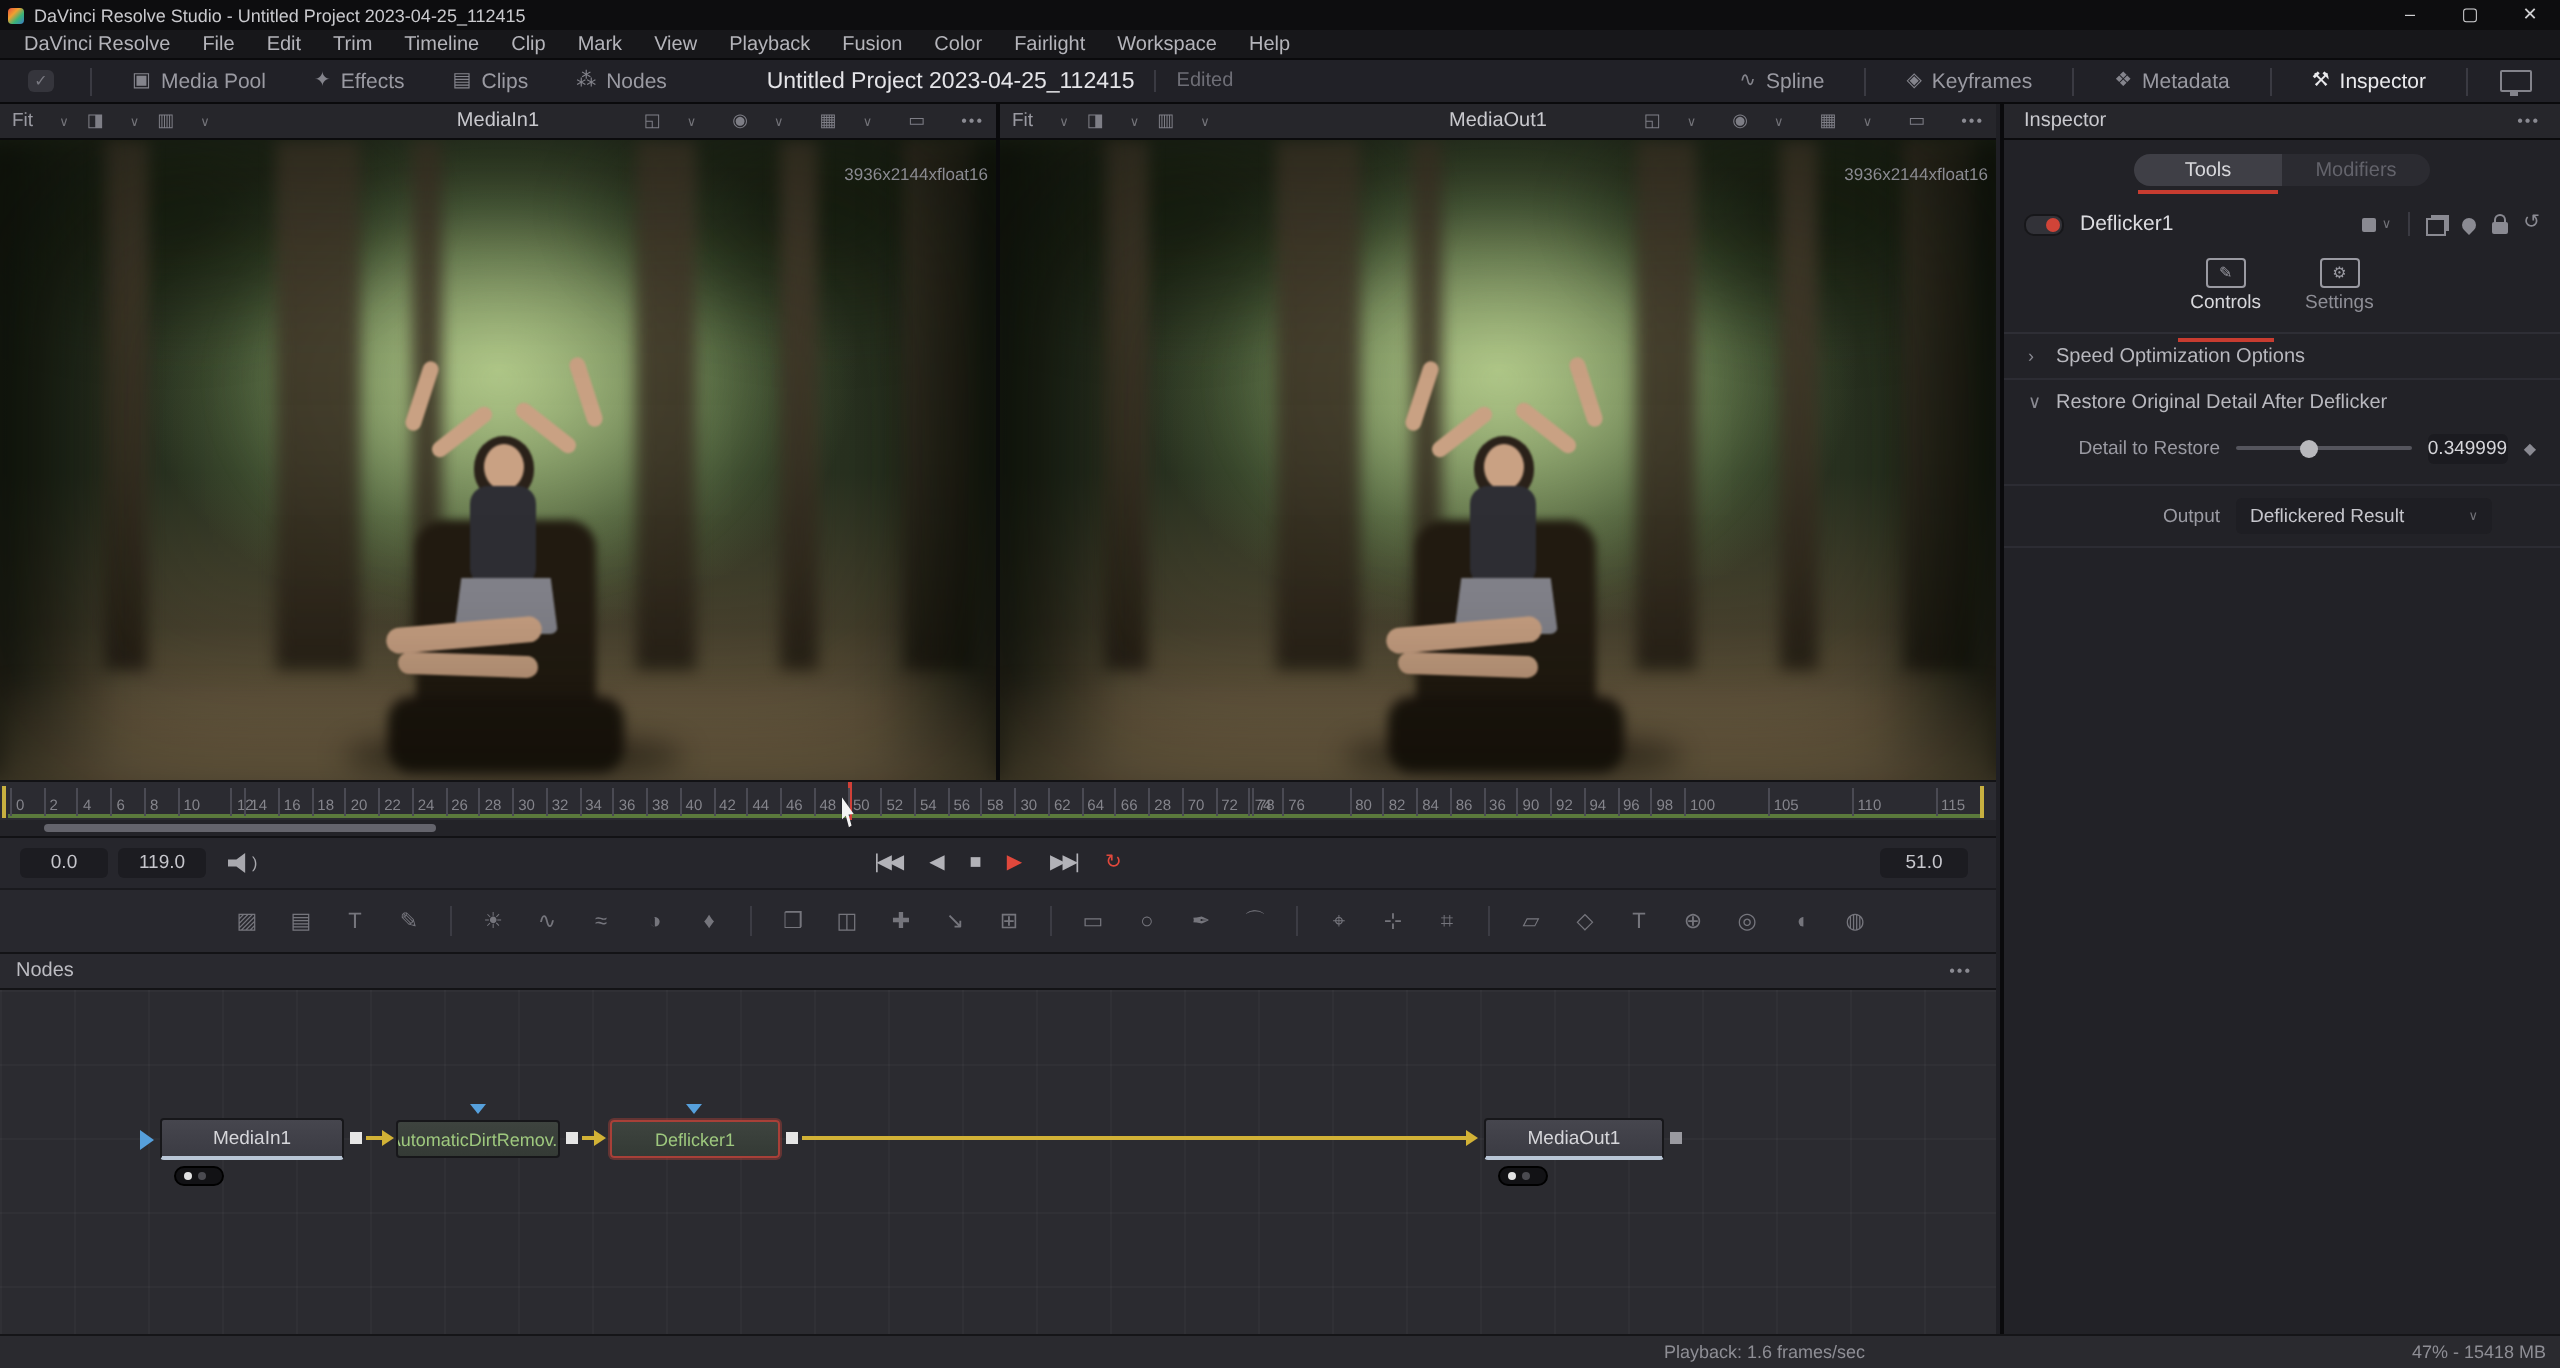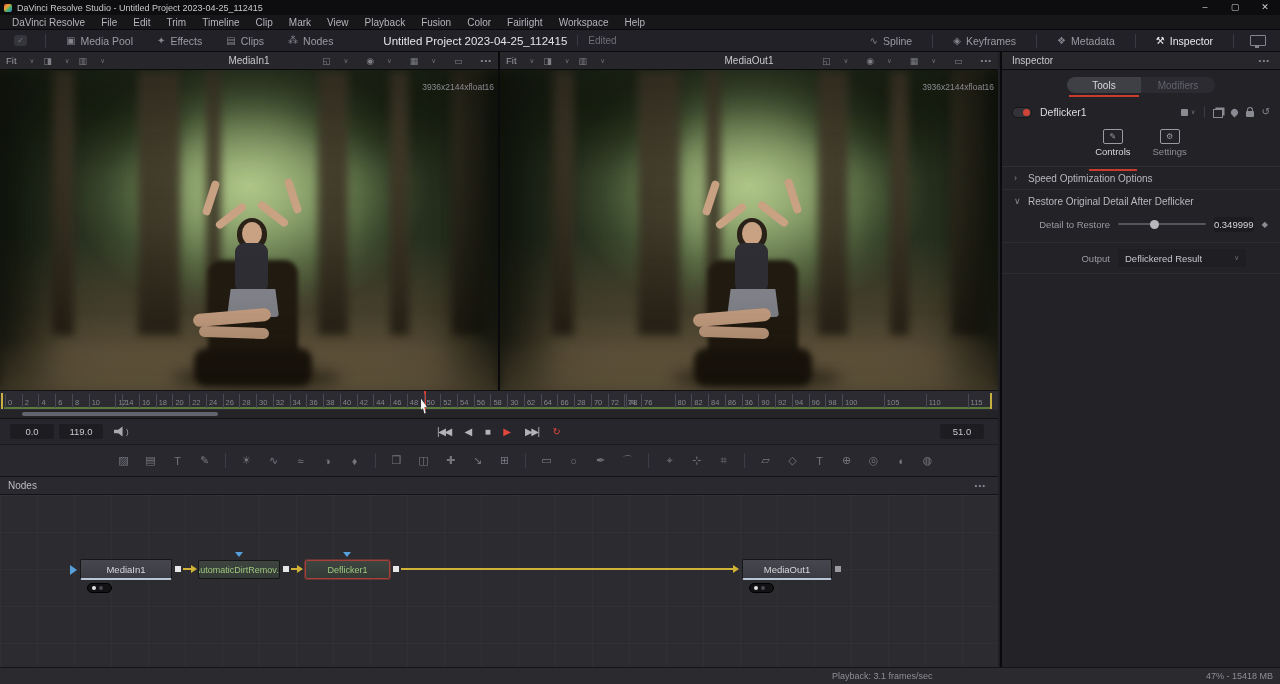--- a/index.html
+++ b/index.html
@@ -607,19 +607,19 @@
     <div class="insp-row row-output">
       <span class="insp-label">Output</span>
       <div class="dropdown">
         <span class="v">Deflickered Result</span>
         <span class="chev">∨</span>
       </div>
     </div>
   </div>
 
   <div class="statusbar">
-    <span class="sb-play">Playback: 3.1 frames/sec</span>
+    <span class="sb-play">Playback: 1.6 frames/sec</span>
     <span class="sb-mem">47% - 15418 MB</span>
   </div>
 
   <div class="cursor" style="left: 420.5px;"></div>
 
 </div>
 
 </body></html>

